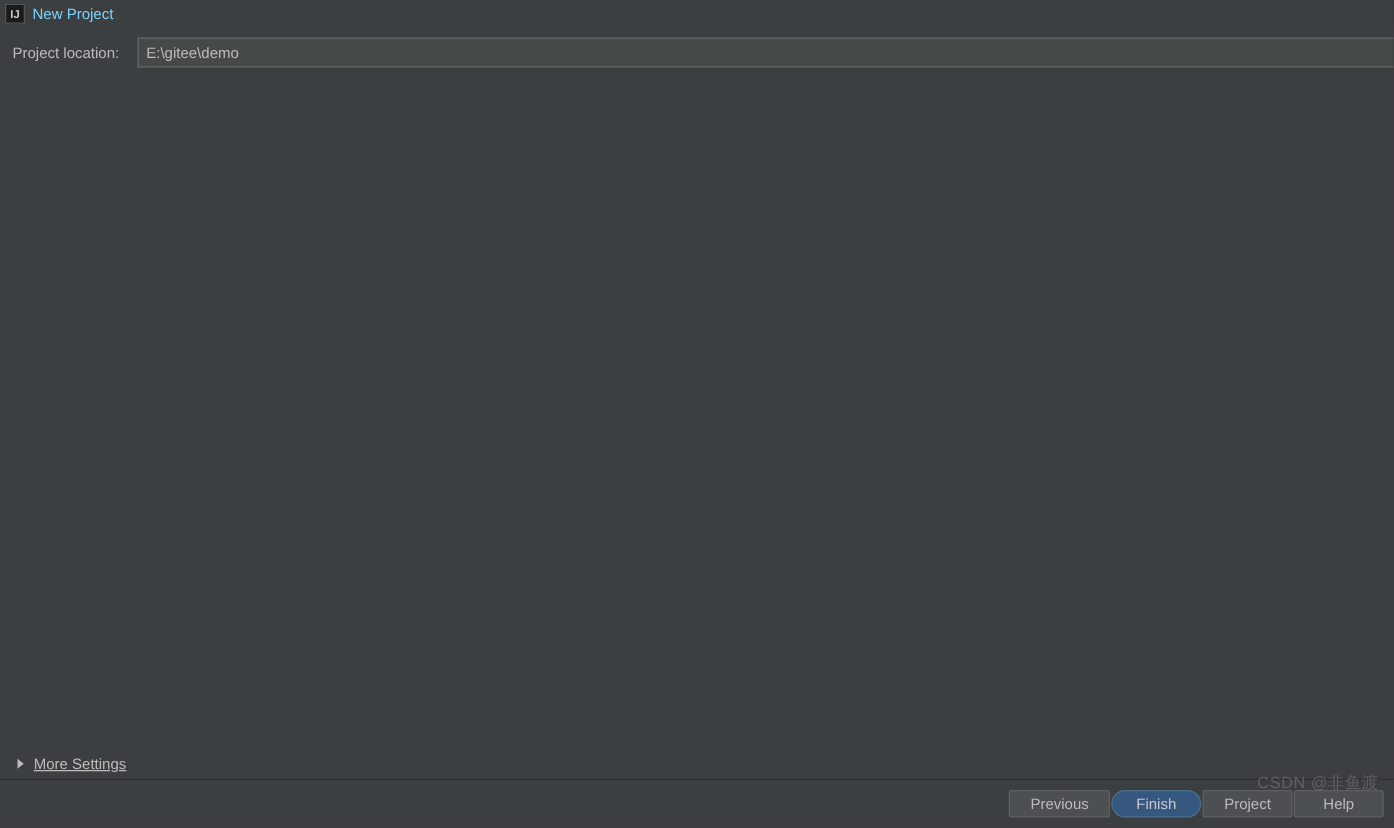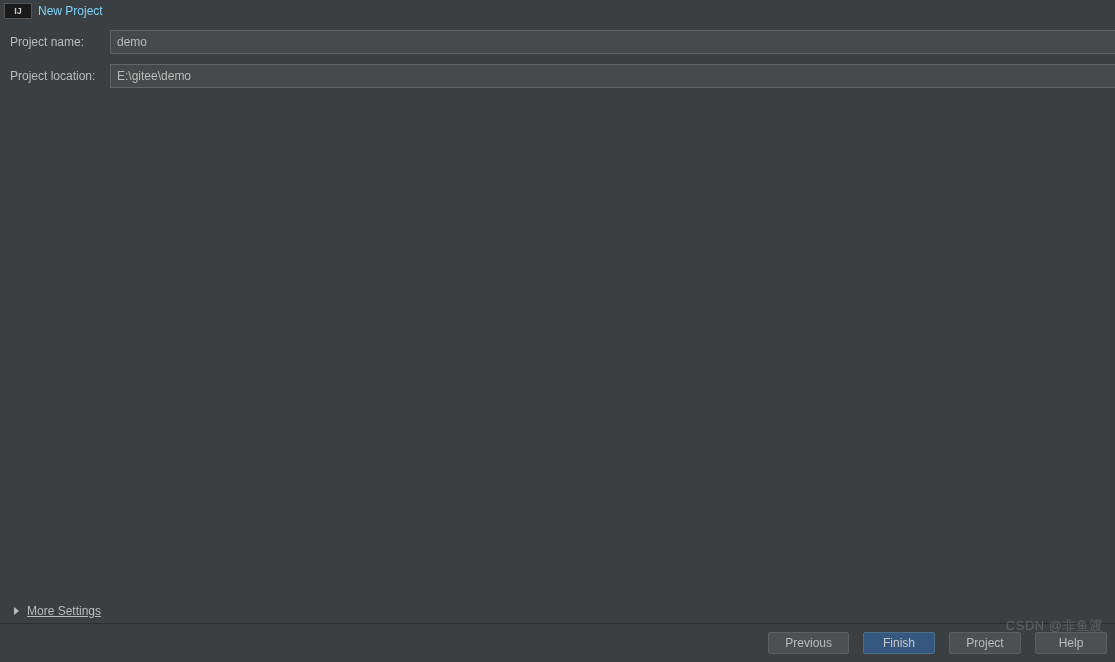--- a/index.html
+++ b/index.html
@@ -21,21 +21,21 @@
     
     .title-bar {
       height: 22px;
       display: flex;
       align-items: center;
       padding: 0 4px;
       background: #3c3f41;
     }
     
     .app-icon {
-      width: 28px;
+      width: 16px;
       height: 16px;
       background: #1a1a1a;
       border: 1px solid #555;
       display: flex;
       align-items: center;
       justify-content: center;
       font-size: 9px;
       font-weight: bold;
       color: #cccccc;
       margin-right: 6px;
@@ -105,21 +105,21 @@
       right: 0;
       height: 1px;
       background: #2d2f30;
     }
     
     .button-bar {
       position: absolute;
       bottom: 8px;
       right: 8px;
       display: flex;
-      gap: 14px;
+      gap: 1px;
     }
     
     .btn {
       height: 22px;
       padding: 0 16px;
       border: 1px solid #5e6060;
       background: #4c5052;
       color: #bbbbbb;
       font-size: 12px;
       font-family: inherit;
@@ -128,20 +128,21 @@
       display: flex;
       align-items: center;
       justify-content: center;
       min-width: 72px;
     }
     
     .btn-primary {
       background: #365880;
       border-color: #4a708b;
       color: #c8c8c8;
+      border-radius: 11px;
     }
     
     .watermark {
       position: absolute;
       bottom: 27px;
       right: 12px;
       color: rgba(200, 200, 200, 0.25);
       font-size: 13px;
       pointer-events: none;
       letter-spacing: 0.5px;
@@ -149,24 +150,20 @@
   </style>
 </head>
 <body>
 
 <div class="title-bar">
   <div class="app-icon">IJ</div>
   <div class="title-text">New Project</div>
 </div>
 
 <div class="form-area">
-  <div class="form-row">
-    <label class="form-label">Project name:</label>
-    <input type="text" class="form-input" value="demo" style="">
-  </div>
   <div class="form-row">
     <label class="form-label">Project location:</label>
     <input type="text" class="form-input" value="E:\gitee\demo" style="">
   </div>
 </div>
 
 <div class="more-settings">
   <span class="more-settings-arrow"></span>
   <span>More Settings</span>
 </div>

